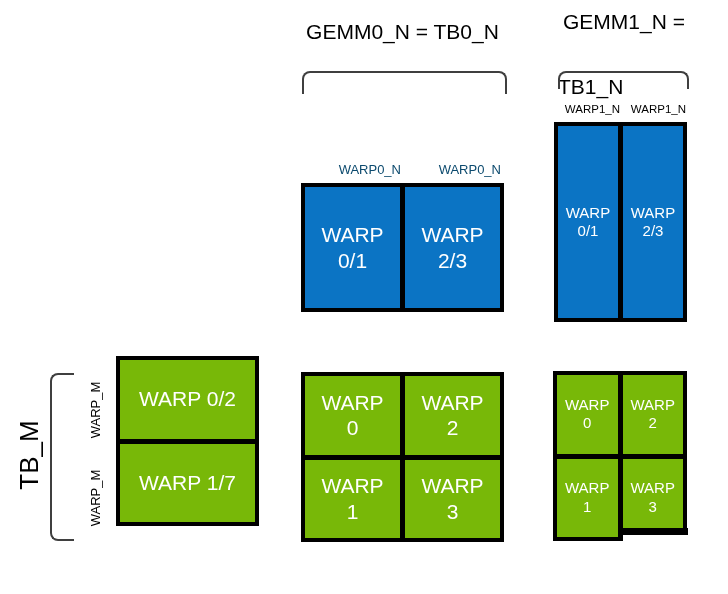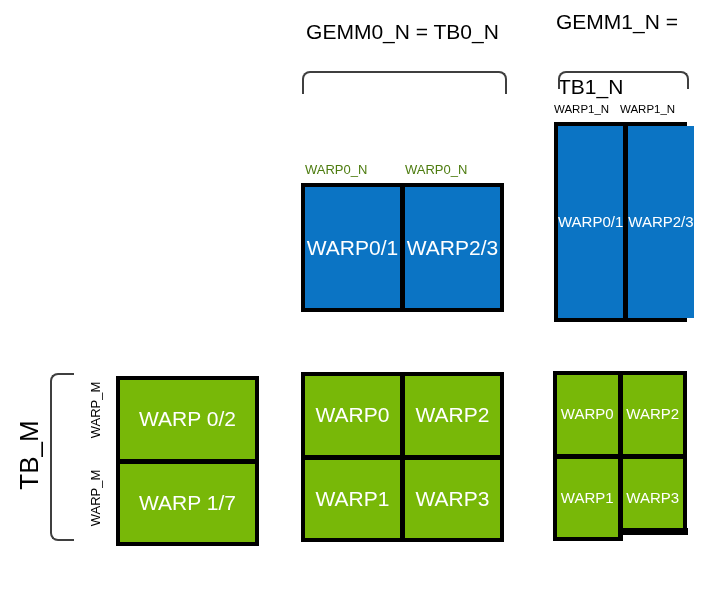--- a/index.html
+++ b/index.html
@@ -2,47 +2,47 @@
 <html><head>
 <meta charset="utf-8">
 <style>
   html,body{margin:0;padding:0;background:#ffffff;}
   .canvas{
     position:relative;width:728px;height:594px;background:#ffffff;overflow:hidden;
     font-family:"Liberation Sans",sans-serif;color:#000;
   }
   .abs{position:absolute;}
   .title{font-size:21px;color:#000;white-space:nowrap;}
-  .small-label{font-size:13px;color:#4d7c0f;white-space:nowrap;text-align:left;}
-  .tiny-label{font-size:11.5px;color:#000;white-space:nowrap;text-align:left;}
+  .small-label{font-size:13px;color:#0c4a6e;white-space:nowrap;text-align:right;}
+  .tiny-label{font-size:11.5px;color:#000;white-space:nowrap;text-align:right;}
   .rot{display:flex;align-items:center;justify-content:center;transform:rotate(-90deg);transform-origin:center;}
   .bracket-down{border-top:2px solid #3f3f3f;border-left:2px solid #3f3f3f;border-right:2px solid #3f3f3f;border-radius:8px 8px 0 0;}
   .bracket-right{border-left:2px solid #3f3f3f;border-top:2px solid #3f3f3f;border-bottom:2px solid #3f3f3f;border-radius:8px 0 0 8px;}
   .block{
     position:absolute;background:#000;border:4px solid #000;
     display:grid;gap:5px;box-sizing:border-box;
   }
   .cell{
-    display:flex;flex-direction:row;align-items:center;justify-content:center;
+    display:flex;flex-direction:column;align-items:center;justify-content:center;
     color:#fff;text-align:center;line-height:1.22;
   }
   .blue .cell{background:#0b74c4;}
   .green .cell{background:#78b808;}
   .cell.big{font-size:21px;}
   .cell.small{font-size:15px;}
   .patch-black{background:#000;}
   .patch-white{background:#fff;}
 </style>
 </head>
 <body>
 
 <div class="canvas">
 
   <div class="abs title" style="left:290px;top:20px;width:225px;text-align:center;">GEMM0_N = TB0_N</div>
-  <div class="abs title" style="left:556px;top:10px;width:136px;text-align:left;">GEMM1_N =</div>
+  <div class="abs title" style="left:556px;top:10px;width:136px;text-align:center;">GEMM1_N =</div>
   <div class="abs title" style="left:558px;top:39px;margin-top:36px;">TB1_N</div>
 
   <div class="abs bracket-down" style="left:302px;top:71px;width:201px;height:21px;"></div>
   <div class="abs bracket-down" style="left:558px;top:71px;width:127px;height:16px;"></div>
   <div class="abs bracket-right" style="left:50px;top:373px;width:22px;height:164px;"></div>
 
   <div class="abs tiny-label" style="left:554px;top:103px;width:66px;">WARP1_N</div>
   <div class="abs tiny-label" style="left:620px;top:103px;width:66px;">WARP1_N</div>
   <div class="abs small-label" style="left:305px;top:162px;width:96px;">WARP0_N</div>
   <div class="abs small-label" style="left:405px;top:162px;width:96px;">WARP0_N</div>
@@ -66,21 +66,21 @@
     <div class="cell small">
       <span>WARP</span>
       <span>0/1</span>
     </div>
     <div class="cell small">
       <span>WARP</span>
       <span>2/3</span>
     </div>
   </div>
 
-  <div class="block green" style="left:116px;top:376px;width:143px;height:170px;grid-template-rows:1fr 1fr;">
+  <div class="block green" style="left:116px;top:356px;width:143px;height:170px;grid-template-rows:1fr 1fr;">
     <div class="cell big">
       <span>WARP 0/2</span>
     </div>
     <div class="cell big">
       <span>WARP 1/7</span>
     </div>
   </div>
 
   <div class="block green" style="left:301px;top:372px;width:203px;height:170px;grid-template-columns:1fr 1fr;grid-template-rows:1fr 1fr;">
     <div class="cell big">

